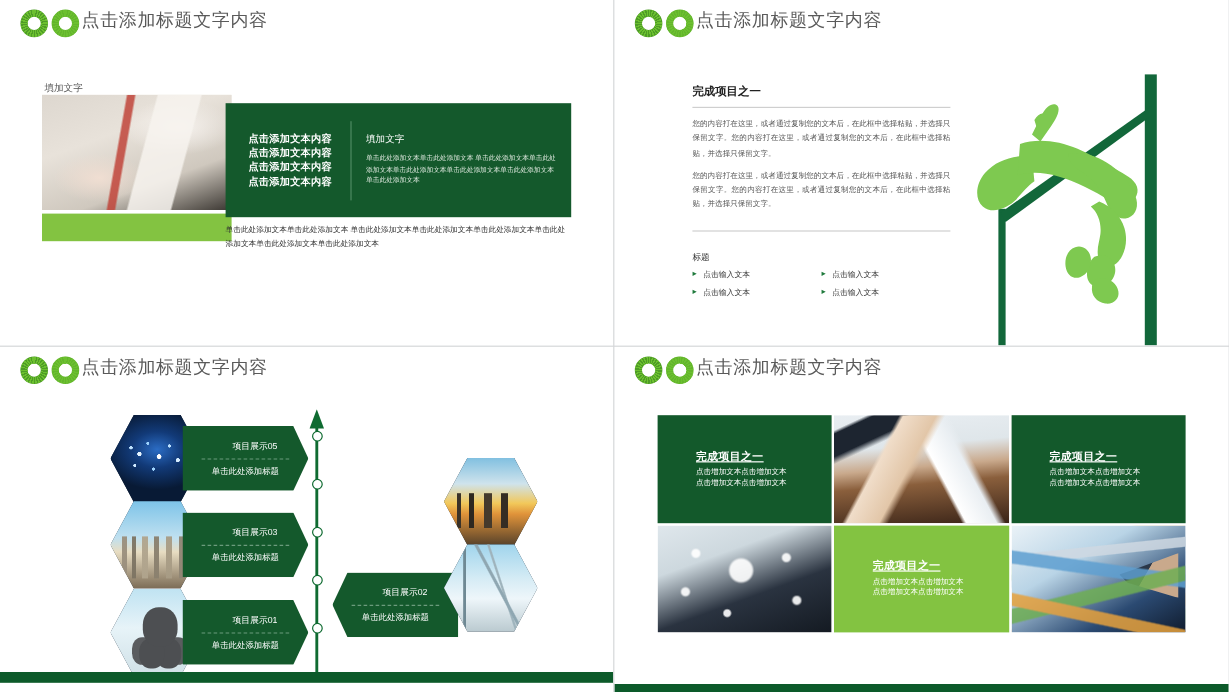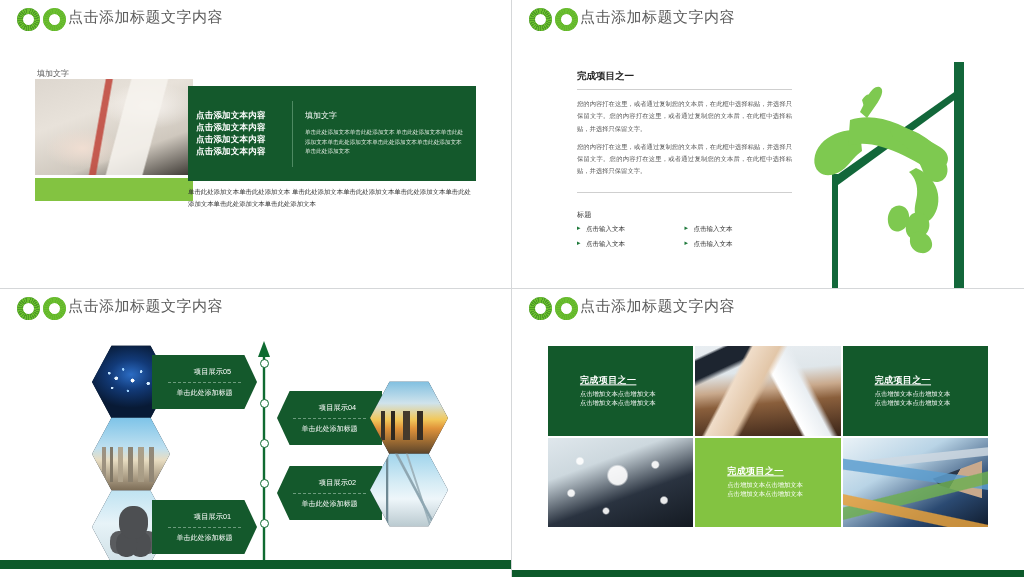--- a/index.html
+++ b/index.html
@@ -28,21 +28,21 @@
     letter-spacing:.5px; white-space:nowrap; }
 
   
   .s1-label { position:absolute; left:37px; top:68px; font-size:8px; color:#555; }
   .s1-photo { position:absolute; left:35px; top:79px; width:158px; height:96px;
     overflow:hidden; background:#e8e3dd; }
   .s1-greenbar { position:absolute; left:35px; top:178px; width:158px; height:23px;
     background:#83c341; }
   .s1-box { position:absolute; left:188px; top:86px; width:288px; height:95px;
     background:#14592c; display:flex; align-items:center; }
-  .s1-box-left { width:104px; padding-left:8px; display:flex; flex-direction:column;
+  .s1-box-left { width:104px; padding-left:19px; display:flex; flex-direction:column;
     gap:0; }
   .s1-box-left div { color:#fff; font-size:8.5px; font-weight:bold; letter-spacing:.2px; }
   .s1-box-div { width:1px; height:66px; background:#4e8a62; }
   .s1-box-right { flex:1; padding:0 12px 0 12px; }
   .s1-box-right .t { color:#fff; font-size:8px; margin-bottom:7px; }
   .s1-box-right .p { color:#dfe9df; font-size:5.6px; line-height:1.75; }
   .s1-caption { position:absolute; left:188px; top:186px; width:288px;
     font-size:6.4px; line-height:1.85; color:#333; }
 
   
@@ -311,44 +311,44 @@
         <div class="bn-in">
           <div class="bn-t">项目展示05</div>
           <div class="bn-dash"></div>
           <div class="bn-s">单击此处添加标题</div>
         </div>
       </div>
 
       <div class="hexpic" style="left:92px; top:86px">
         <div class="ph ph-city1"></div>
       </div>
+      <div class="banner bn-right" style="left:152px; top:96px; width:105px">
+        <div class="bn-in">
+          <div class="bn-t">项目展示03</div>
+          <div class="bn-dash"></div>
+          <div class="bn-s">单击此处添加标题</div>
+        </div>
+      </div>
 
       <div class="hexpic" style="left:92px; top:159px">
         <div class="ph ph-robot"></div>
       </div>
       <div class="banner bn-right" style="left:152px; top:169px; width:105px">
         <div class="bn-in">
           <div class="bn-t">项目展示01</div>
           <div class="bn-dash"></div>
           <div class="bn-s">单击此处添加标题</div>
         </div>
       </div>
 
-      <div class="banner bn-left" style="left:277px; top:60px; width:105px">
-        <div class="bn-in">
-          <div class="bn-t">项目展示04</div>
-          <div class="bn-dash"></div>
-          <div class="bn-s">单击此处添加标题</div>
-        </div>
-      </div>
       <div class="hexpic" style="left:370px; top:50px">
         <div class="ph ph-sunset"></div>
       </div>
 
-      <div class="banner bn-left" style="left:277px; top:135px; width:105px">
+      <div class="banner bn-left" style="left:277px; top:146px; width:105px">
         <div class="bn-in">
           <div class="bn-t">项目展示02</div>
           <div class="bn-dash"></div>
           <div class="bn-s">单击此处添加标题</div>
         </div>
       </div>
       <div class="hexpic" style="left:370px; top:122px">
         <div class="ph ph-bridge"></div>
       </div>
 

